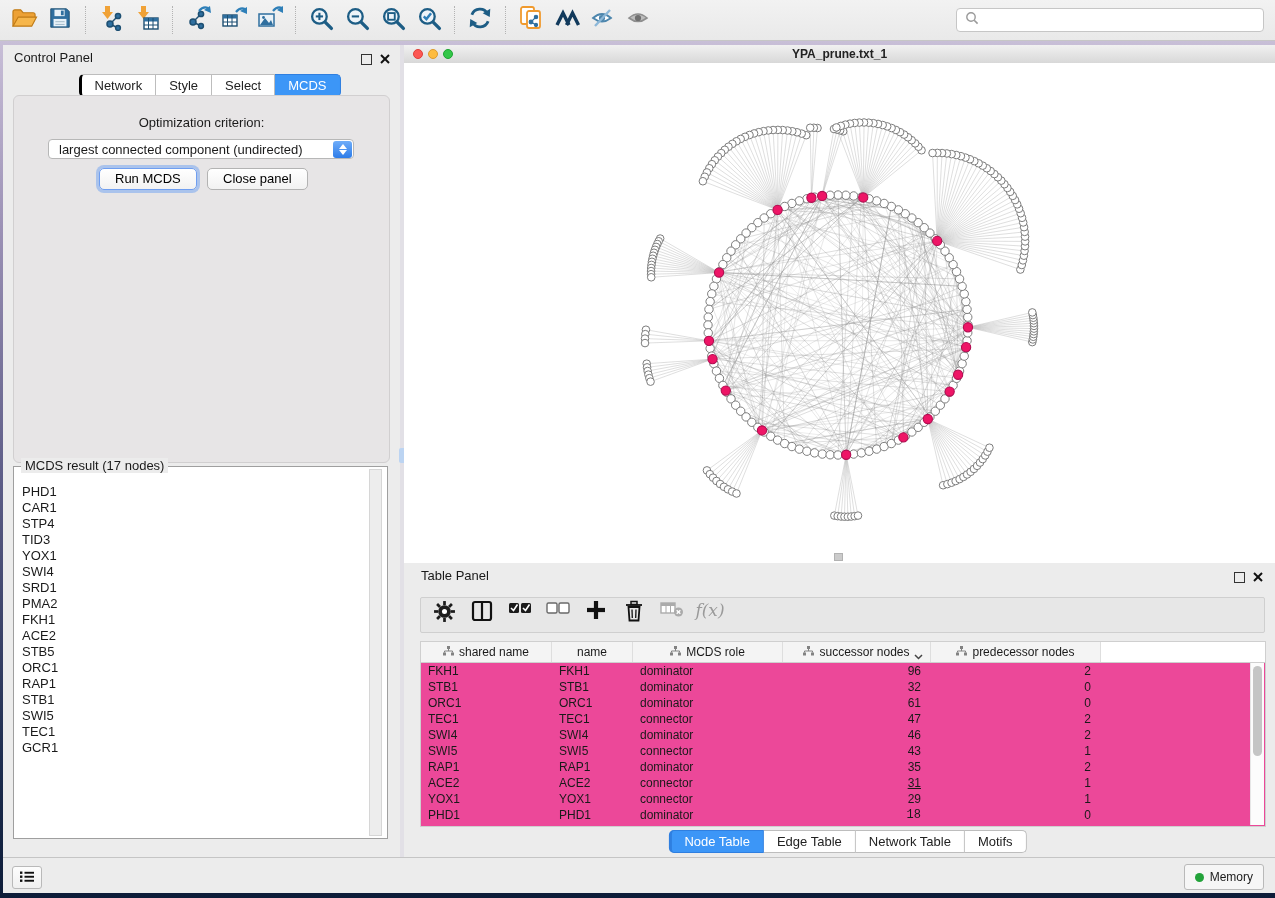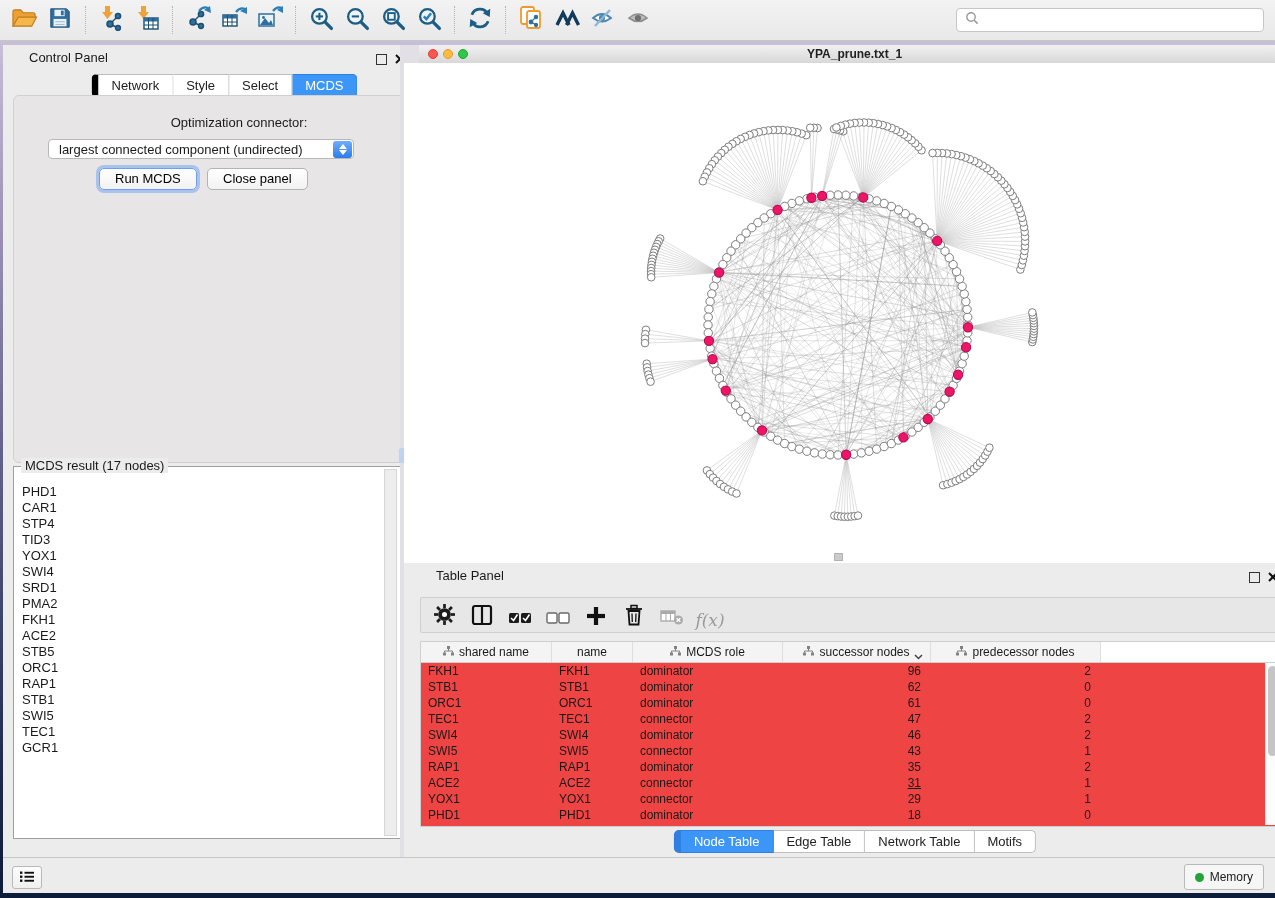--- a/index.html
+++ b/index.html
@@ -1,35 +1,35 @@
 <!DOCTYPE html>
 <html><head>
 <meta charset="utf-8">
 <style>
   html,body{margin:0;padding:0;}
   body{
     width:1275px;height:898px;overflow:hidden;position:relative;
     font-family:"Liberation Sans","DejaVu Sans",sans-serif;color:#1a1a1a;
     background:linear-gradient(180deg,#d0c9dd 0px,#c4bad4 60px,#9b91b5 230px,#5d5d87 480px,#1e2d4f 760px,#0d1c38 898px);
   }
-  .abs{position:absolute;padding-left:15px;}
+  .abs{position:absolute;}
   
   #main-toolbar{left:0;top:0;width:1275px;height:41px;background:linear-gradient(#f2f2f2,#e9e9e9);
     border-bottom:1px solid #c6c6c6;display:flex;align-items:center;padding-left:6px;box-sizing:border-box;}
   .tb-btn{width:36px;height:32px;display:flex;align-items:center;justify-content:center;border-radius:4px;}
   .tb-sep{width:0;height:28px;border-left:1px dotted #b3b3b3;margin:0 7px;}
   .tb-search{position:absolute;right:11px;top:8px;width:290px;height:22px;background:#fff;border:1px solid #c6c6c6;
     border-radius:4px;display:flex;align-items:center;padding:0 8px;}
   .tb-search input{border:none;outline:none;flex:1;font-size:12px;background:transparent;font-family:inherit;}
   
   .panel-title{font-size:13px;color:#1a1a1a;}
   .float-icon{width:9px;height:9px;border:1.4px solid #333;display:inline-block;}
   .seg-tabs{display:flex;}
   .seg-tab{font-size:13px;padding:3px 13px;background:#fff;border:1px solid #bdbdbd;border-left:none;color:#222;cursor:default;}
-  .seg-tab:first-child{border-left:7px solid #000000;border-radius:5px 0 0 5px;margin-left:16px;}
+  .seg-tab:first-child{border-left:3px solid #000000;border-radius:5px 0 0 5px;margin-left:16px;}
   .seg-tab:last-child{border-radius:0 5px 5px 0;}
   .seg-tab.active{background:#3c96f7;border-color:#2f7fe0;color:#fff;}
   
   #control-panel{left:3px;top:45px;width:397px;height:813px;background:#ececec;}
   #cp-tabs{top:29px;left:50%;transform:translateX(-50%);}
   .inner-panel{left:10px;top:50px;width:375px;height:366px;background:#e7e5e6;border:1px solid #d1cfd0;border-radius:6px;}
   .opt-label{top:19px;width:100%;text-align:center;font-size:13px;}
   .dropdown{left:34px;top:43px;width:306px;height:20px;background:#fff;border:1px solid #b7b7b7;border-radius:4px;
     font-size:13px;line-height:20px;padding-left:10px;box-sizing:border-box;}
   .dd-stepper{position:absolute;right:1px;top:1px;width:19px;height:17px;border-radius:3px;
@@ -50,23 +50,23 @@
   .traffic{position:absolute;top:4px;left:9px;display:flex;gap:5px;}
   .light{width:10px;height:10px;border-radius:50%;box-sizing:border-box;}
   .win-title{text-align:center;font-size:12px;font-weight:bold;line-height:18px;color:#222;}
   .net-canvas{position:absolute;left:0;top:18px;width:871px;height:500px;background:#fff;overflow:hidden;}
   .split-dot{position:absolute;left:430px;bottom:2px;width:7px;height:6px;background:#cbcbcb;border:1px solid #b2b2b2;}
   .blue-handle{left:399px;top:448px;width:7px;height:15px;background:#bcd4f2;border-radius:2px;}
   
   #table-panel{left:404px;top:563px;width:871px;height:295px;background:#ececec;}
   .tp-toolbar{position:absolute;left:16px;top:34px;right:10px;height:36px;background:#e7e7e7;border:1px solid #cfcfcf;
     border-radius:2px;display:flex;align-items:center;padding-left:4px;box-sizing:border-box;}
-  .ticon{width:38px;height:30px;display:flex;align-items:flex-end;justify-content:center;}
+  .ticon{width:38px;height:30px;display:flex;align-items:flex-start;justify-content:center;}
   .fx-label{font-family:"DejaVu Serif","Liberation Serif",serif;font-style:italic;color:#9a9a9a;font-size:17px;}
-  .tp-table{position:absolute;left:16px;top:78px;right:9px;bottom:31px;background:#ef4444;border:1px solid #cfcfcf;box-sizing:border-box;}
+  .tp-table{position:absolute;left:16px;top:78px;right:9px;bottom:31px;background:#ec4899;border:1px solid #cfcfcf;box-sizing:border-box;}
   .thead{display:flex;height:20px;background:#f4f4f4;border-bottom:1px solid #cfcfcf;}
   .th{border-right:1px solid #dedede;display:flex;align-items:center;justify-content:center;gap:5px;font-size:12px;
     position:relative;box-sizing:border-box;}
   .tr{display:flex;height:16px;line-height:16px;font-size:12px;}
   .td{box-sizing:border-box;white-space:nowrap;overflow:hidden;}
   .td.l{padding-left:7px;text-align:left;}
   .td.r{padding-right:10px;text-align:right;}
   .tp-scroll{position:absolute;top:21px;right:1px;width:13px;bottom:1px;background:#fcfcfc;border-left:1px solid #e6e6e6;}
   .tp-thumb{position:absolute;top:3px;right:2px;width:9px;height:90px;background:#c5c5c5;border-radius:5px;}
   #tp-tabs{position:absolute;left:50%;bottom:5px;transform:translateX(-50%);}
@@ -248,21 +248,21 @@
           <line x1="9" y1="1" x2="1" y2="9" stroke="#111" stroke-width="2"></line>
         </svg></span>
   </div>
   <div id="cp-tabs" class="seg-tabs abs">
       <div class="seg-tab">Network</div>
       <div class="seg-tab">Style</div>
       <div class="seg-tab">Select</div>
       <div class="seg-tab active">MCDS</div>
     </div>
   <div class="inner-panel abs">
-    <div class="opt-label abs">Optimization connector:</div>
+    <div class="opt-label abs">Optimization criterion:</div>
     <div class="dropdown abs">
       <span>largest connected component (undirected)</span>
       <span class="dd-stepper">
           <span class="dd-up"></span>
           <span class="dd-down"></span>
         </span>
     </div>
     <button class="btn focus" style="left:85px;">Run MCDS</button>
     <button class="btn" style="left:193px;">Close panel</button>
   </div>
@@ -1189,21 +1189,21 @@
           <div class="td l" style="width: 131px;">FKH1</div>
           <div class="td l" style="width: 81px;">FKH1</div>
           <div class="td l" style="width: 150px;">dominator</div>
           <div class="td r" style="width: 148px;">96</div>
           <div class="td r" style="width: 170px;">2</div>
         </div>
         <div class="tr">
           <div class="td l" style="width: 131px;">STB1</div>
           <div class="td l" style="width: 81px;">STB1</div>
           <div class="td l" style="width: 150px;">dominator</div>
-          <div class="td r" style="width: 148px;">62</div>
+          <div class="td r" style="width: 148px;">32</div>
           <div class="td r" style="width: 170px;">0</div>
         </div>
         <div class="tr">
           <div class="td l" style="width: 131px;">ORC1</div>
           <div class="td l" style="width: 81px;">ORC1</div>
           <div class="td l" style="width: 150px;">dominator</div>
           <div class="td r" style="width: 148px;">61</div>
           <div class="td r" style="width: 170px;">0</div>
         </div>
         <div class="tr">
@@ -1245,21 +1245,21 @@
           <div class="td l" style="width: 131px;">YOX1</div>
           <div class="td l" style="width: 81px;">YOX1</div>
           <div class="td l" style="width: 150px;">connector</div>
           <div class="td r" style="width: 148px; text-align: right;">29</div>
           <div class="td r" style="width: 170px;">1</div>
         </div>
         <div class="tr">
           <div class="td l" style="width: 131px;">PHD1</div>
           <div class="td l" style="width: 81px;">PHD1</div>
           <div class="td l" style="width: 150px;">dominator</div>
-          <div class="td r" style="width: 148px;">18</div>
+          <div class="td r" style="width: 148px; font-family: Liberation Mono, monospace;">18</div>
           <div class="td r" style="width: 170px;">0</div>
         </div>
       </div>
     <div class="tp-scroll">
         <div class="tp-thumb"></div>
       </div>
   </div>
   <div id="tp-tabs" class="seg-tabs">
       <div class="seg-tab active">Node Table</div>
       <div class="seg-tab">Edge Table</div>

